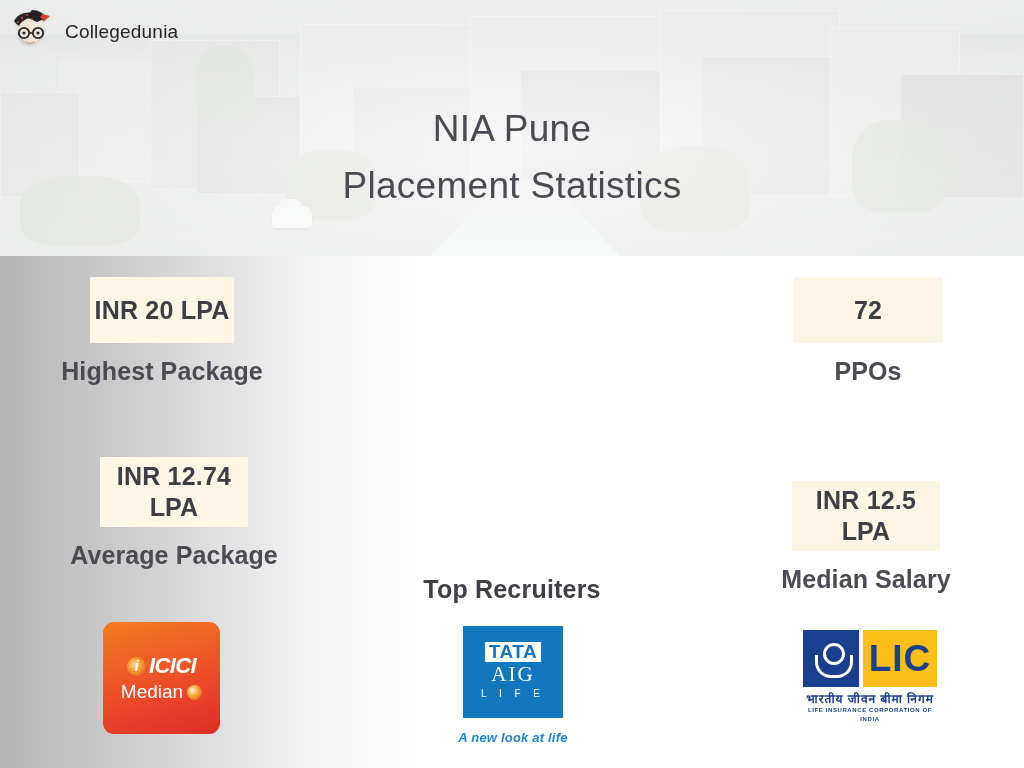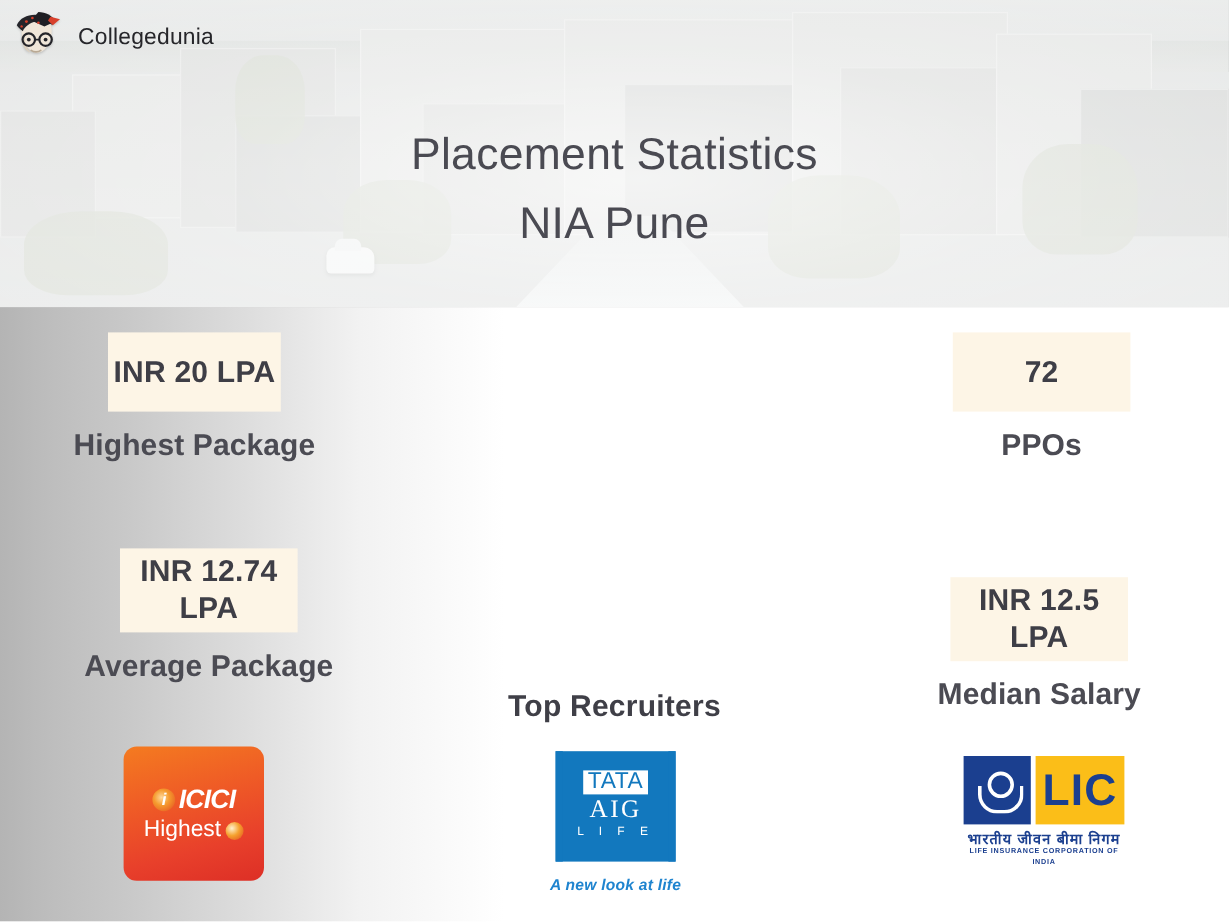--- a/index.html
+++ b/index.html
@@ -204,21 +204,21 @@
     position: absolute; left: 463px; top: 12px;
     width: 100px; height: 92px;
     background: #1278be;
     display: flex; flex-direction: column;
     align-items: center; justify-content: center;
     color: #ffffff;
     border-left: 6px solid #1278be;
     border-right: 6px solid #1278be;
   }
   .tata-word {
-    font-size: 19px; font-weight: 400; letter-spacing: .5px;
+    font-size: 19px; font-weight: 700; letter-spacing: .5px;
     background: #ffffff; color: #1278be;
     padding: 0 4px; line-height: 20px;
   }
   .aig-word {
     font-family: Liberation Serif, serif;
     font-size: 21px; letter-spacing: 2px; line-height: 24px;
   }
   .life-word { font-size: 10px; letter-spacing: 5px; line-height: 16px; }
   .tata-tag {
     position: absolute; left: 433px; top: 116px; width: 160px;
@@ -319,22 +319,22 @@
         <path d="M21 25h4" stroke="#25252a" stroke-width="1.6" fill="none"></path>
         <circle cx="16" cy="25" r="1.6" fill="#25252a"></circle>
         <circle cx="30" cy="25" r="1.6" fill="#25252a"></circle>
         <path d="M18 34c2 1.6 6 1.6 8 0" stroke="#b9a994" stroke-width="1.4" fill="none" stroke-linecap="round"></path>
       </svg>
     </span>
     <span class="brand-name">Collegedunia</span>
   </div>
 
   <div class="title-wrap">
+    <div class="title-line">NIA Pune</div>
     <div class="title-line">Placement Statistics</div>
-    <div class="title-line">NIA Pune</div>
   </div>
 
   <div class="stat" id="stat-highest">
     <div class="stat-chip">INR 20 LPA</div>
     <div class="stat-label">Highest Package</div>
   </div>
 
   <div class="stat" id="stat-ppos">
     <div class="stat-chip">72</div>
     <div class="stat-label">PPOs</div>
@@ -353,21 +353,21 @@
   <div class="recruiters-title">Top Recruiters</div>
 
   <div class="logos">
 
     <div id="logo-icici">
       <div class="icici-row1">
         <span class="icici-i">i</span>
         <span>ICICI</span>
       </div>
       <div class="icici-row2">
-        <span>Highest</span>
+        <span>Median</span>
         <span class="icici-swirl"></span>
       </div>
     </div>
 
     <div id="logo-tata">
       <span class="tata-word">TATA</span>
       <span class="aig-word">AIG</span>
       <span class="life-word">L I F E</span>
     </div>
     <div class="tata-tag">A new look at life</div>

